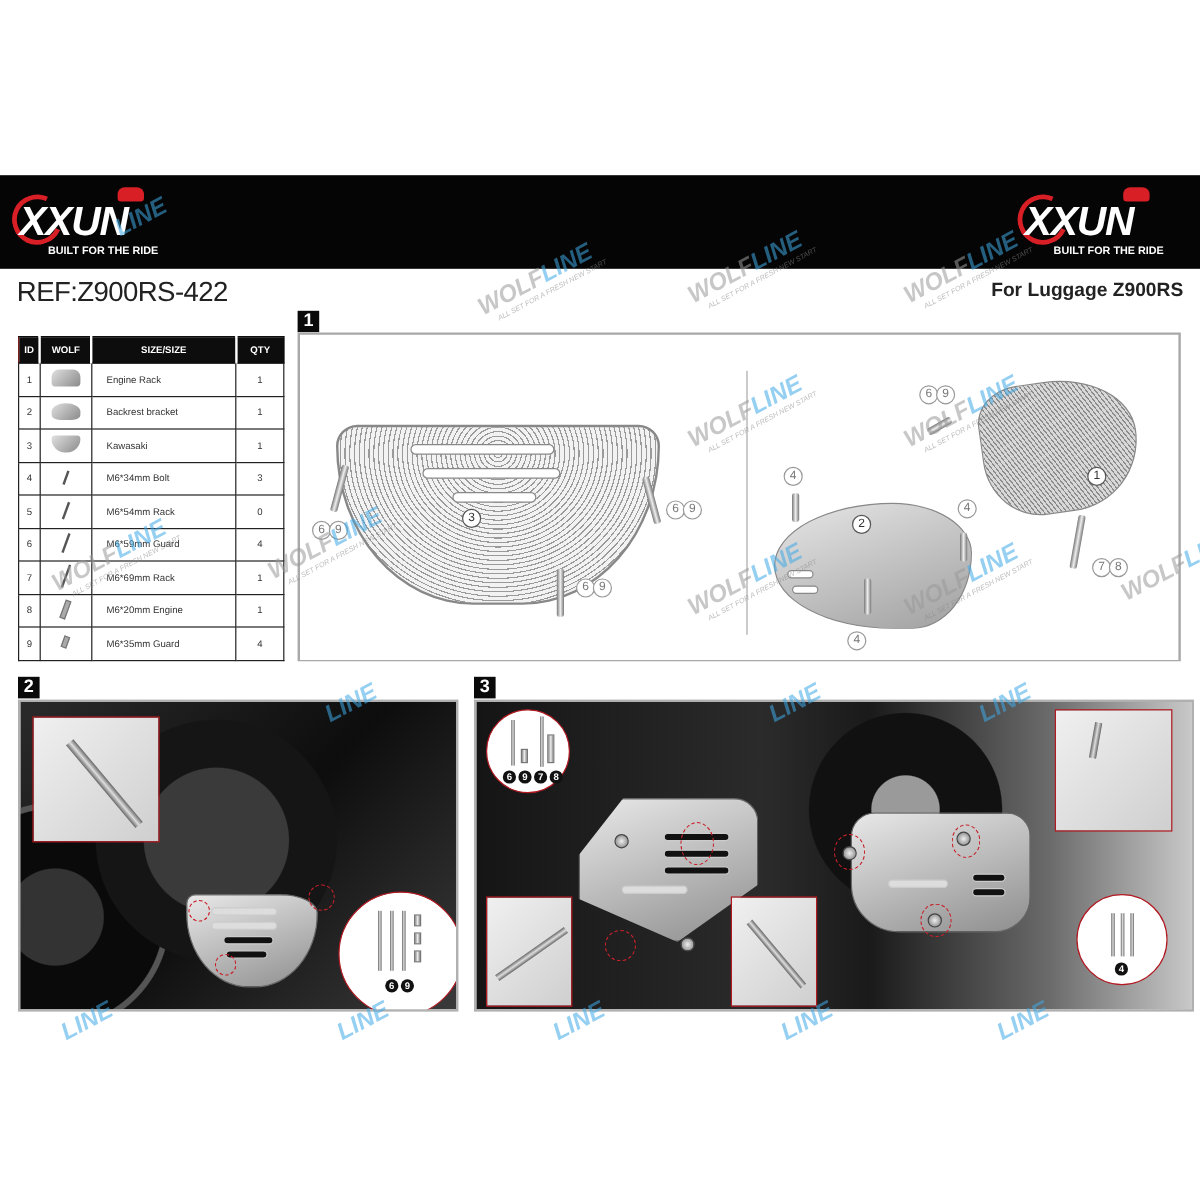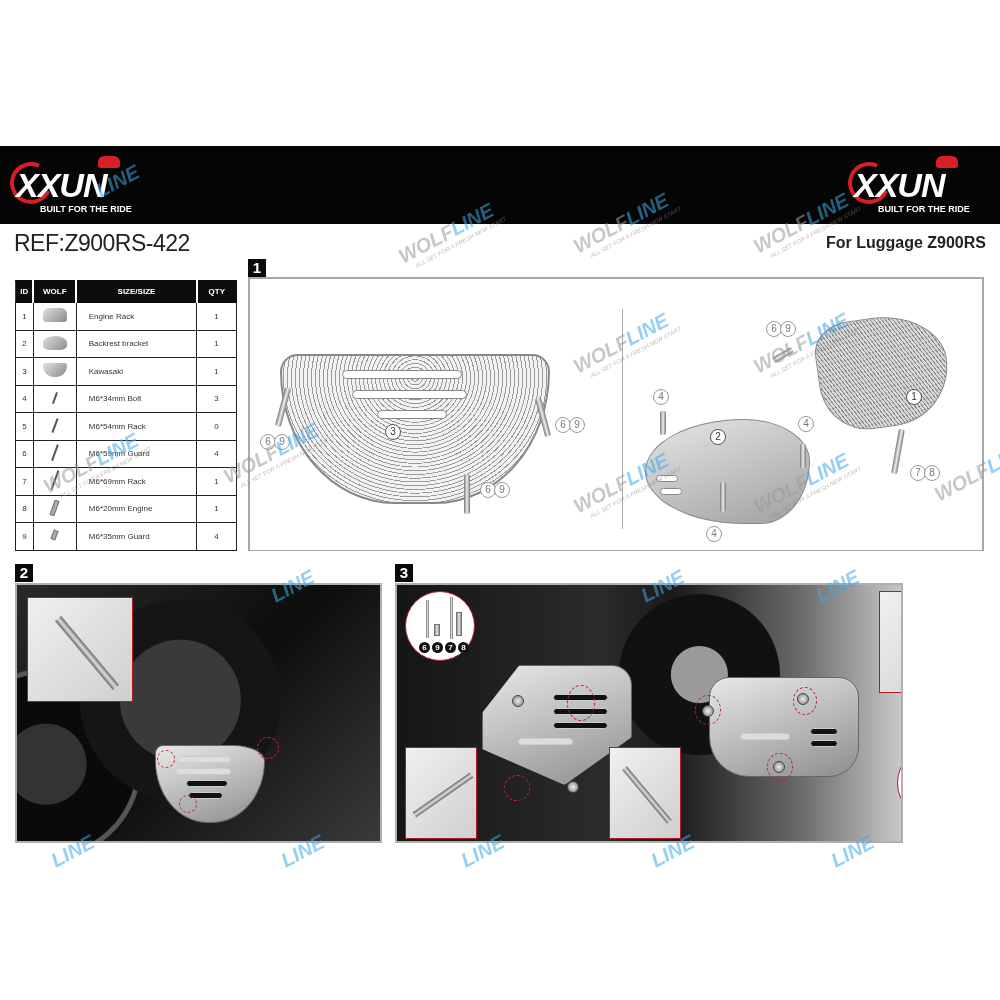--- a/index.html
+++ b/index.html
@@ -50,21 +50,21 @@
 
   .callout { position: absolute; width: 16px; height: 16px; border: 1px solid #999; border-radius: 50%; background: #fff; color: #777; font: 10px "Liberation Sans", sans-serif; text-align: center; line-height: 14px; }
   .callout.dark { background: #fff; color: #333; border-color: #555; }
 
   
   .photo { position: absolute; border: 2px solid #b0b0b0; overflow: hidden; background: #1d1d1d; }
   .photo2 { left: 15px; top: 583px; width: 367px; height: 260px;
     background: radial-gradient(circle at 45% 45%, #3a3a3a 0 60px, #151515 61px 100px, transparent 101px),
                 radial-gradient(circle at 8% 70%, #333 0 40px, #0a0a0a 41px 90px, #555 91px 95px, transparent 96px),
                 linear-gradient(135deg,#2a2a2a,#0d0d0d 50%,#3a3a3a); }
-  .photo3 { left: 395px; top: 583px; width: 508px; height: 260px;
+  .photo3 { left: 395px; top: 583px; width: 600px; height: 260px;
     background: radial-gradient(circle at 60% 35%, #9a9a9a 0 28px, #111 29px 80px, transparent 81px),
                 linear-gradient(90deg,#151515 0,#2b2b2b 40%,#1a1a1a 55%,#6a6a6a 80%,#c8c8c8 100%); }
 
   .cover-plate { position: absolute; background: linear-gradient(160deg,#e8e8e8,#8e8e8e); border: 1px solid #666; }
   .vent { position: absolute; height: 7px; border-radius: 4px; background: #111; border: 1px solid #ccc; }
   .bolt-dot { position: absolute; width: 12px; height: 12px; border-radius: 50%; background: radial-gradient(circle,#eee,#777); border: 1px solid #444; }
   .red-ring { position: absolute; border: 1.5px dashed #c8202a; border-radius: 50%; }
 
   .inset { position: absolute; background: linear-gradient(135deg,#f0f0f0,#cfcfcf); border: 1.5px solid #b11a22; }
   .inset-circle { position: absolute; border-radius: 50%; background: #fff; border: 1.5px solid #b11a22; }
@@ -225,20 +225,31 @@
   </div>
   <div class="cover-plate" style="left:138px; top:160px; width:110px; height:78px; border-radius:10px 40px 60% 60%/10px 20px 100% 100%;">
     <div class="vent" style="left:20px; top:10px; width:55px; background:#ddd;"></div>
     <div class="vent" style="left:20px; top:22px; width:55px; background:#ddd;"></div>
     <div class="vent" style="left:30px; top:34px; width:42px;"></div>
     <div class="vent" style="left:32px; top:46px; width:35px;"></div>
   </div>
   <div class="red-ring" style="left:140px; top:165px; width:18px; height:18px;"></div>
   <div class="red-ring" style="left:240px; top:152px; width:22px; height:22px;"></div>
   <div class="red-ring" style="left:162px; top:210px; width:18px; height:18px;"></div>
+  <div class="inset-circle" style="left:265px; top:158px; width:104px; height:104px;">
+    <div class="hw-bolt" style="left:32px; top:15px; height:50px;"></div>
+    <div class="hw-bolt" style="left:42px; top:15px; height:50px;"></div>
+    <div class="hw-bolt" style="left:52px; top:15px; height:50px;"></div>
+    <div class="hw-washer" style="left:62px; top:18px;"></div>
+    <div class="hw-washer" style="left:62px; top:33px;"></div>
+    <div class="hw-washer" style="left:62px; top:48px;"></div>
+    <div class="hw-label" style="left:38px; top:72px;">
+      <span>6</span><span>9</span>
+    </div>
+  </div>
 </div>
 
 <div class="step-num" style="left:395px; top:564px;">3</div>
 <div class="photo photo3">
   <div class="inset-circle" style="left:8px; top:6px; width:70px; height:70px;">
     <div class="hw-bolt" style="left:20px; top:8px; height:38px;"></div>
     <div class="hw-washer" style="left:28px; top:32px; height:12px;"></div>
     <div class="hw-bolt" style="left:44px; top:5px; height:42px;"></div>
     <div class="hw-washer" style="left:50px; top:20px; height:24px;"></div>
     <div class="hw-label" style="left:13px; top:50px;">

